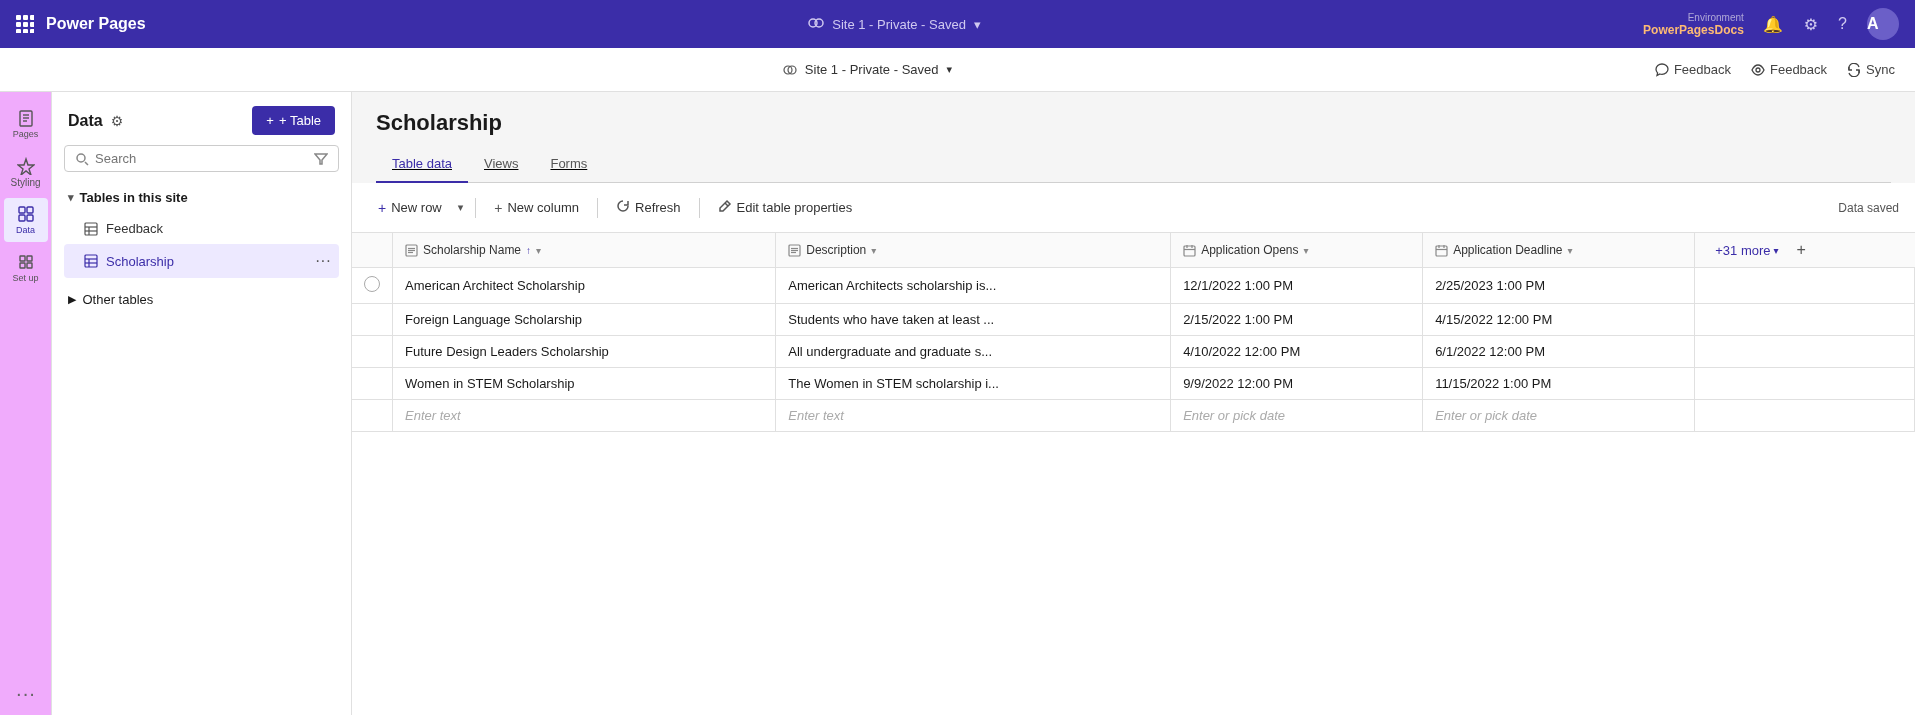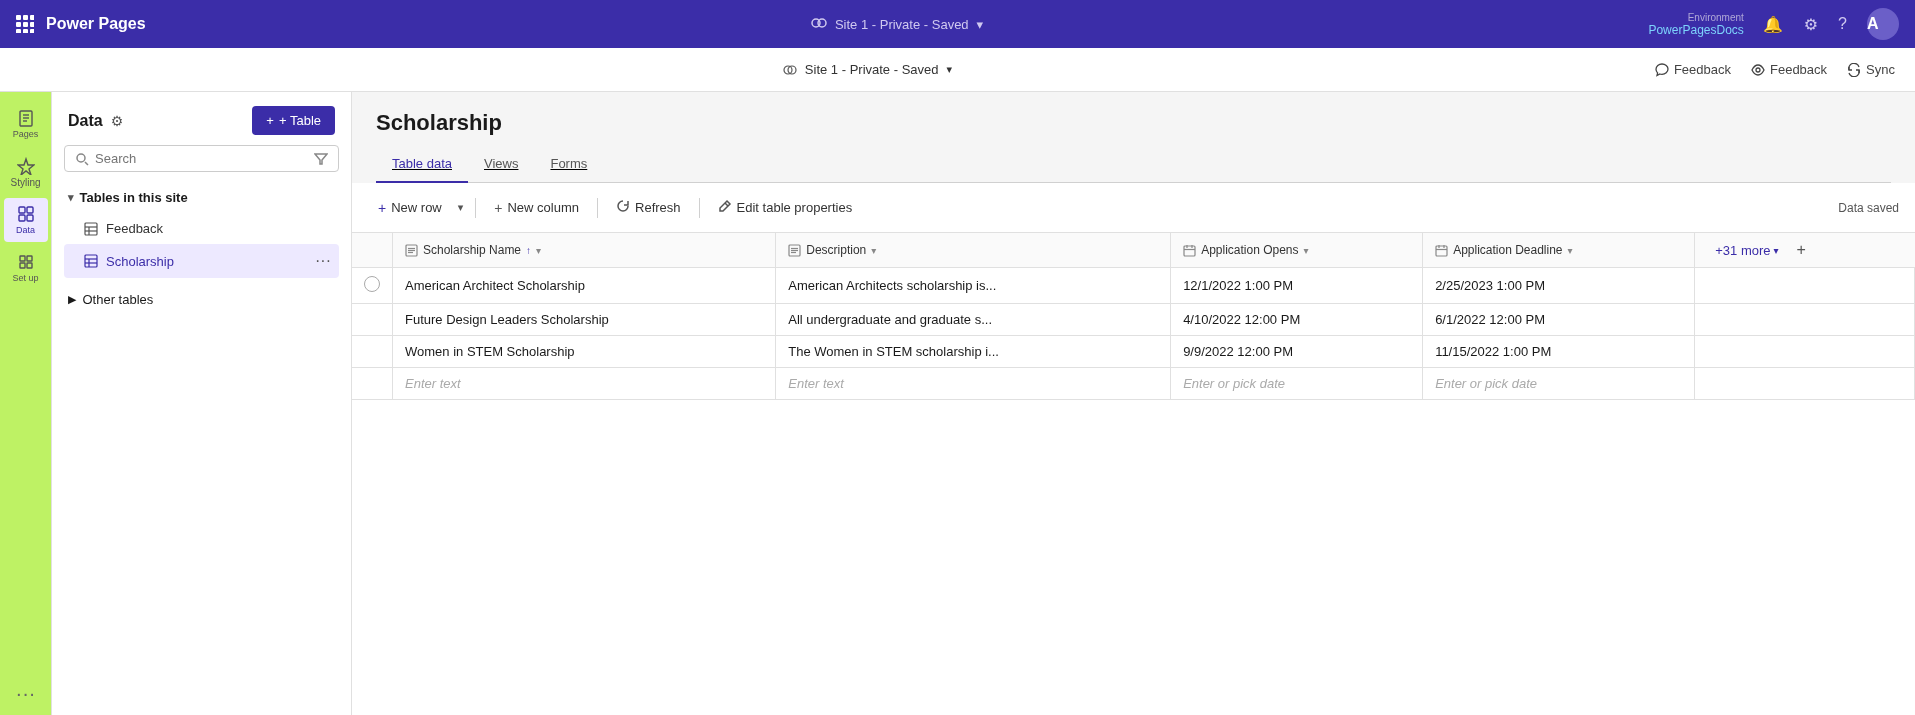--- a/index.html
+++ b/index.html
@@ -14,21 +14,21 @@
       align-items: center;
       padding: 0 16px;
       justify-content: space-between;
     }
     .top-nav-left { display: flex; align-items: center; gap: 12px; }
     .top-nav-title { font-size: 16px; font-weight: 600; color: white; }
     .top-nav-center { display: flex; align-items: center; gap: 8px; color: #d0c9f0; font-size: 13px; }
     .top-nav-right { display: flex; align-items: center; gap: 20px; color: #d0c9f0; }
     .top-nav-right .env-block { display: flex; flex-direction: column; align-items: flex-end; font-size: 11px; }
     .top-nav-right .env-label { color: #b0a8d8; font-size: 10px; text-align: right; }
-    .top-nav-right .env-name { color: #7dd3fc; font-size: 12px; font-weight: 400; }
+    .top-nav-right .env-name { color: #fdba74; font-size: 12px; font-weight: 700; }
     .nav-icon-btn { background: none; border: none; color: #d0c9f0; cursor: pointer; font-size: 16px; display: flex; align-items: center; }
 
     
     .second-bar {
       background: white;
       border-bottom: 1px solid #e0e0e0;
       height: 44px;
       display: flex;
       align-items: center;
       justify-content: space-between;
@@ -40,21 +40,21 @@
 
     
     .main-layout {
       display: flex;
       height: calc(715px - 92px);
     }
 
     
     .icon-sidebar {
       width: 52px;
-      background: #bef264;
+      background: #f0abfc;
       border-right: 1px solid #e0e0e0;
       display: flex;
       flex-direction: column;
       align-items: center;
       padding-top: 10px;
       gap: 4px;
     }
     .icon-sidebar-item {
       width: 44px;
       height: 44px;
@@ -570,20 +570,28 @@
           <tr>
             <td><span class="row-radio"></span></td>
             <td>American Architect Scholarship</td>
             <td>American Architects scholarship is...</td>
             <td>12/1/2022 1:00 PM</td>
             <td>2/25/2023 1:00 PM</td>
             <td></td>
           </tr>
           <tr>
             <td></td>
+            <td>Foreign Language Scholarship</td>
+            <td>Students who have taken at least ...</td>
+            <td>2/15/2022 1:00 PM</td>
+            <td>4/15/2022 12:00 PM</td>
+            <td></td>
+          </tr>
+          <tr>
+            <td></td>
             <td>Future Design Leaders Scholarship</td>
             <td>All undergraduate and graduate s...</td>
             <td>4/10/2022 12:00 PM</td>
             <td>6/1/2022 12:00 PM</td>
             <td></td>
           </tr>
           <tr>
             <td></td>
             <td>Women in STEM Scholarship</td>
             <td>The Women in STEM scholarship i...</td>

